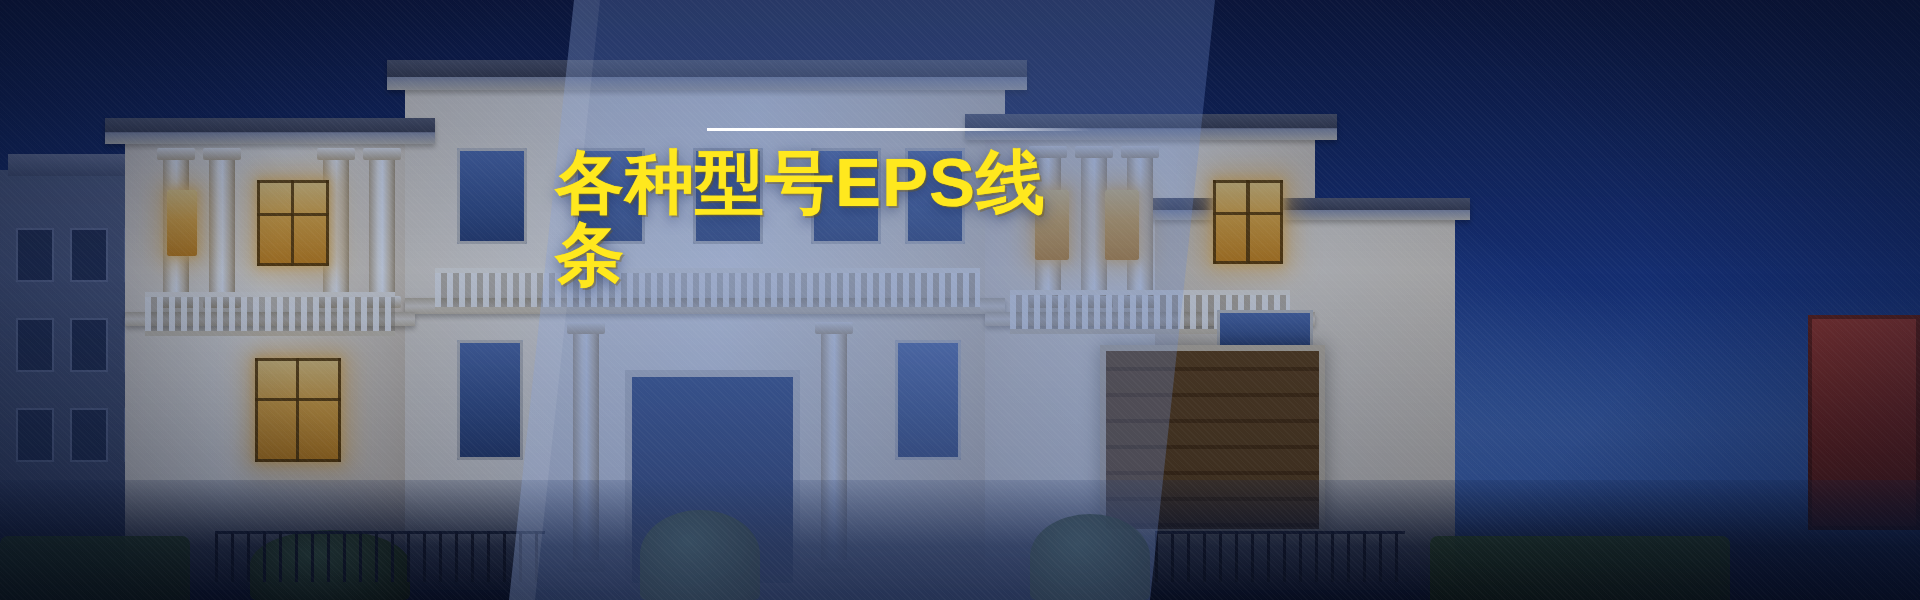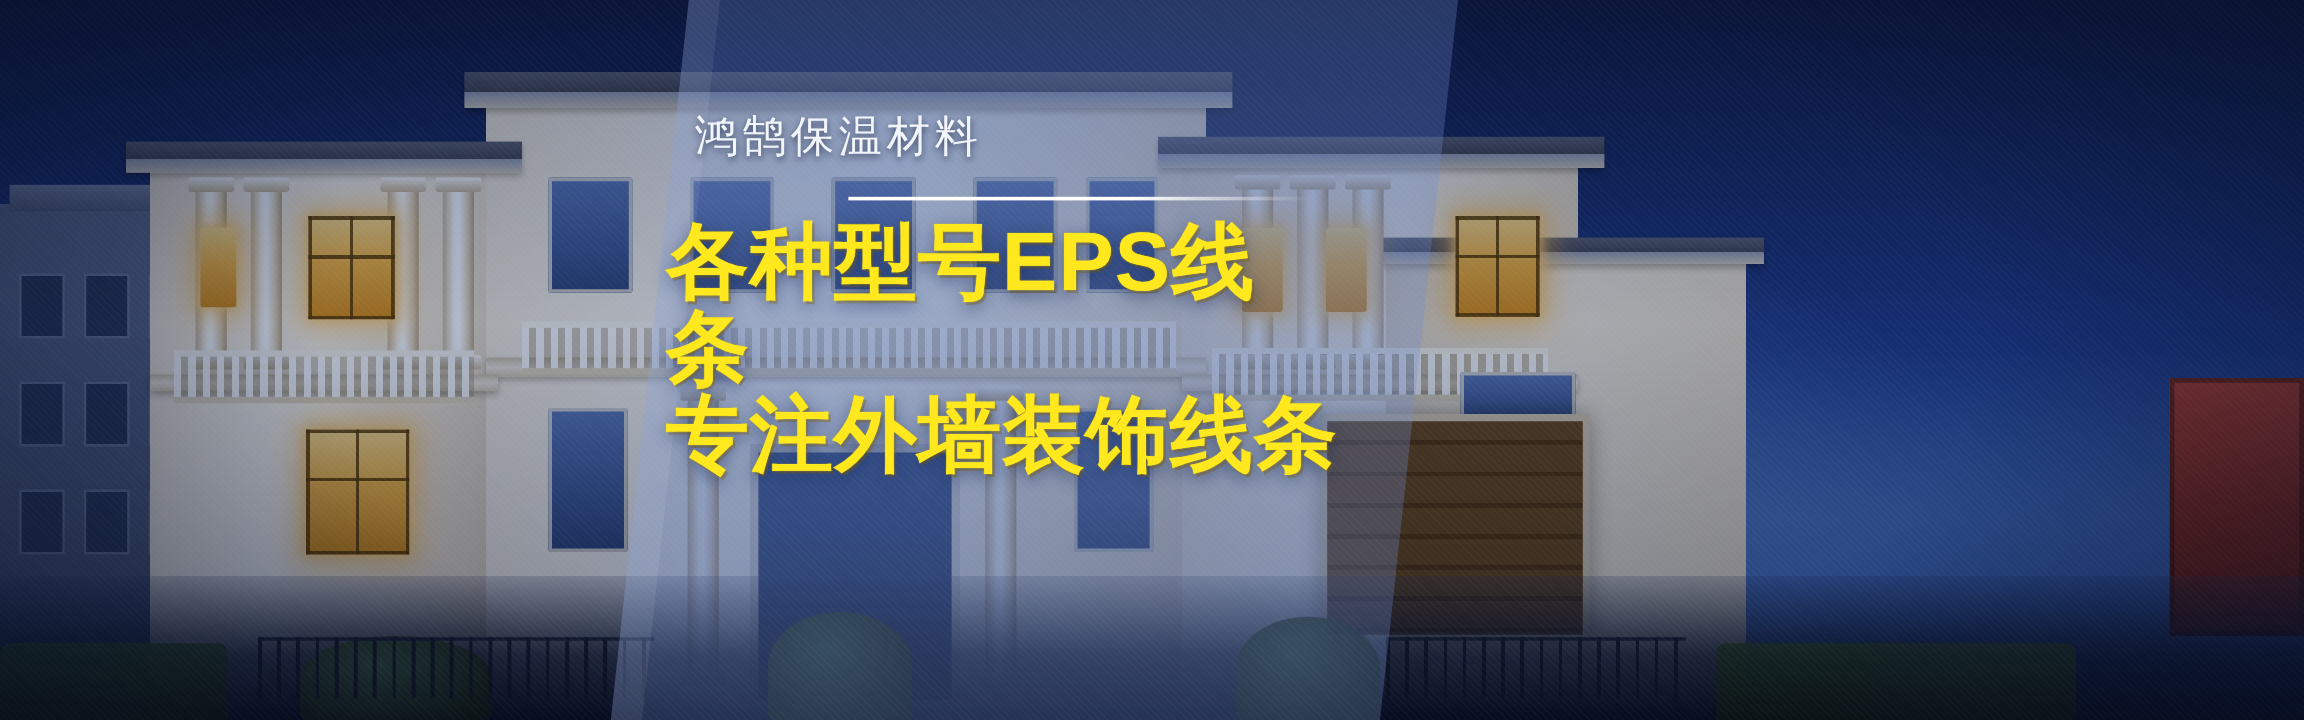--- a/index.html
+++ b/index.html
@@ -323,21 +323,19 @@
   <div class="railing" style="left:215px; width:330px;"></div>
   <div class="railing" style="left:1155px;width:250px;"></div>
 
   <div class="layer overlay-blue"></div>
   <div class="diag-panel"></div>
   <div class="diag-edge"></div>
   <div class="layer scanlines"></div>
   <div class="layer vignette"></div>
 
   <div class="copy">
-    <div class="brand">鸿鹄保温材料</div>
     <div class="rule"></div>
     <div class="headline">
       <span class="l1">各种型号EPS线条</span>
-      <span class="l2">专注外墙装饰线条</span>
     </div>
   </div>
 
 </div>
 
 </body></html>

